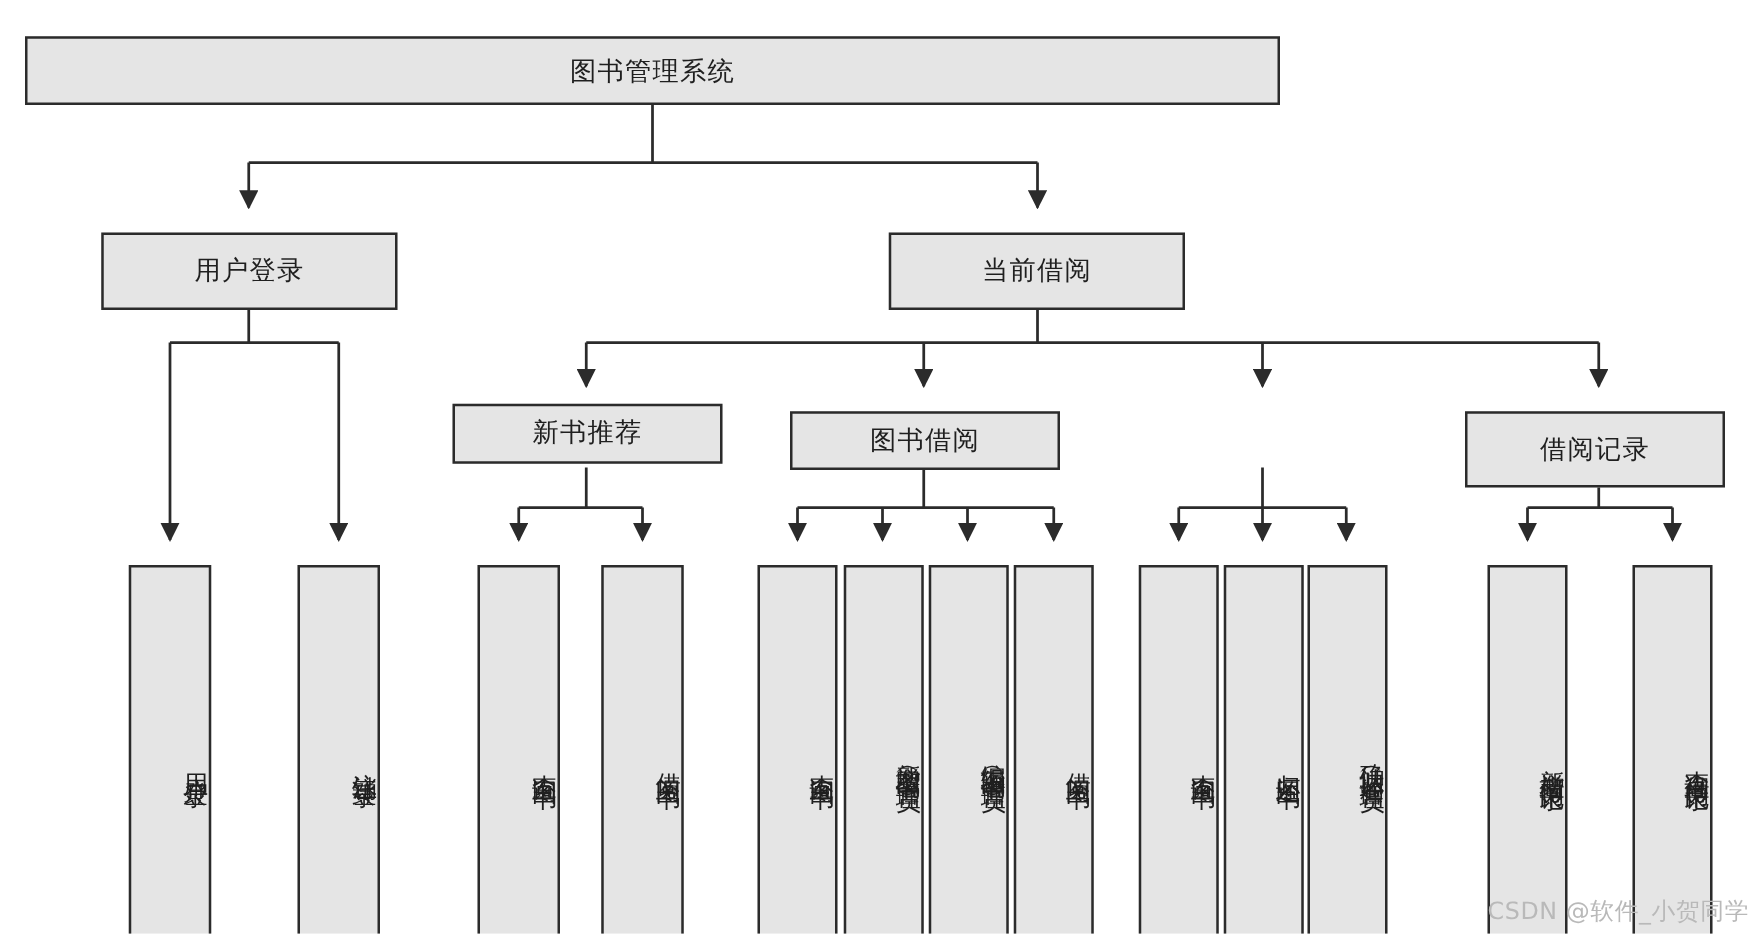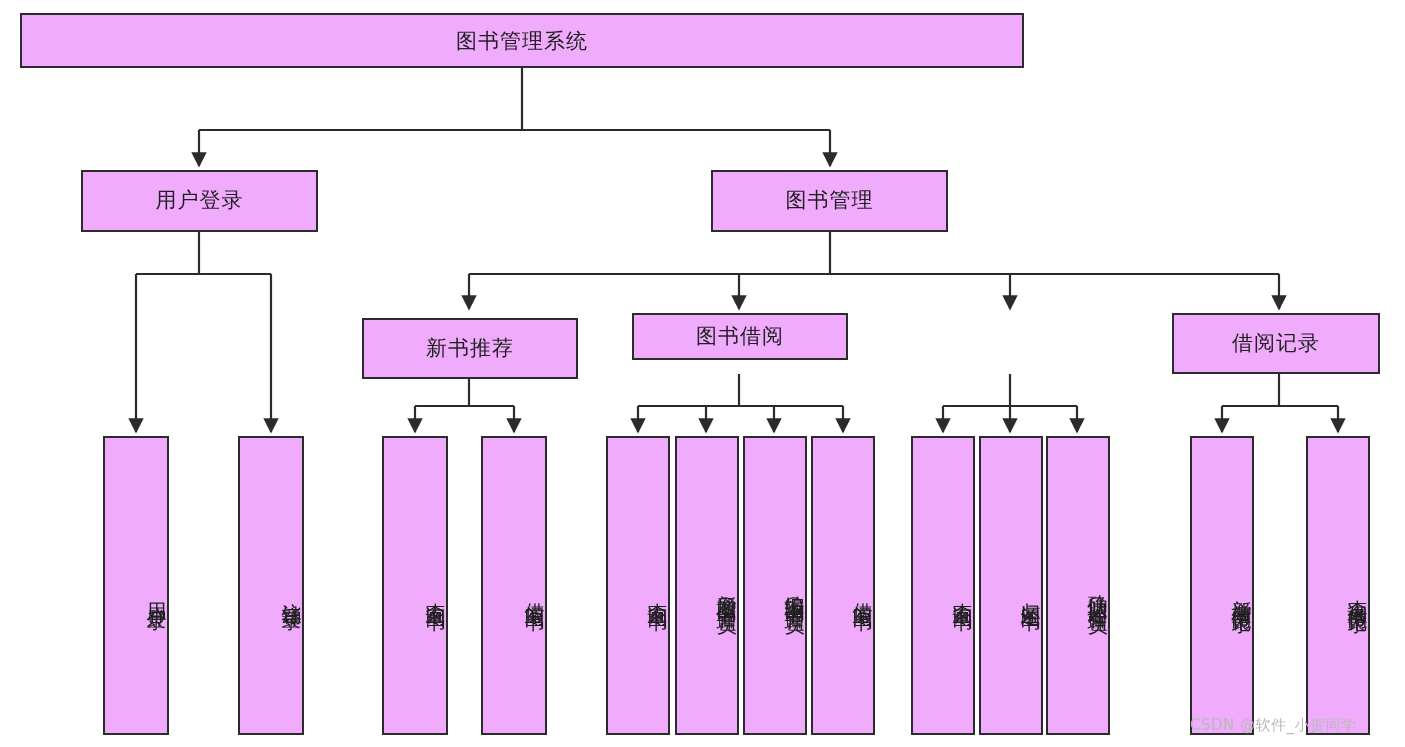--- a/index.html
+++ b/index.html
@@ -24,25 +24,26 @@
     left: 0;
     top: 0;
     width: 1405px;
     height: 747px;
     pointer-events: none;
   }
   .node {
     position: absolute;
     box-sizing: border-box;
     border: 2px solid #2b2b2b;
-    background: #f0abfc;
+    background: #e5e5e5;
     display: flex;
     align-items: center;
     justify-content: center;
     color: #1f1f1f;
+    margin-top: 16px;
   }
   .node-h {
     font-size: 21px;
     letter-spacing: 1px;
     line-height: 1.2;
   }
   .node-root {
     font-size: 21px;
     letter-spacing: 1px;
   }
@@ -56,21 +57,21 @@
     letter-spacing: 3px;
     line-height: 1.0;
   }
   .node-v .vtext {
     writing-mode: vertical-rl;
     text-orientation: upright;
     white-space: nowrap;
   }
   .watermark {
     position: absolute;
-    font-size: 15px;
+    font-size: 19px;
     color: #b9b9b9;
     letter-spacing: 0.5px;
     white-space: nowrap;
     font-family: "DejaVu Sans", "Liberation Sans", sans-serif;
   }
 </style>
 </head>
 <body>
 
 <div id="canvas">
@@ -130,24 +131,24 @@
 
   <div class="node node-root" style="left:20px; top:13px; width:1004px; height:55px;">
     <span>图书管理系统</span>
   </div>
 
   <div class="node node-h" style="left:81px; top:170px; width:237px; height:62px;">
     <span>用户登录</span>
   </div>
 
   <div class="node node-h" style="left:711px; top:170px; width:237px; height:62px;">
-    <span>图书管理</span>
-  </div>
-
-  <div class="node node-h" style="left:362px; top:318px; width:216px; height:61px;">
+    <span>当前借阅</span>
+  </div>
+
+  <div class="node node-h" style="left:362px; top:307px; width:216px; height:48px;">
     <span>新书推荐</span>
   </div>
 
   <div class="node node-h" style="left:632px; top:313px; width:216px; height:47px;">
     <span>图书借阅</span>
   </div>
 
 
   <div class="node node-h" style="left:1172px; top:313px; width:208px; height:61px;">
     <span>借阅记录</span>

